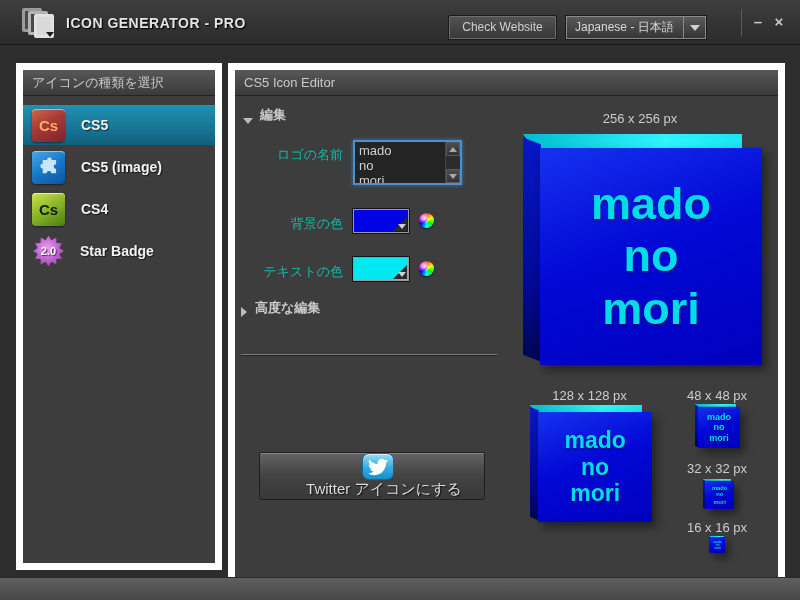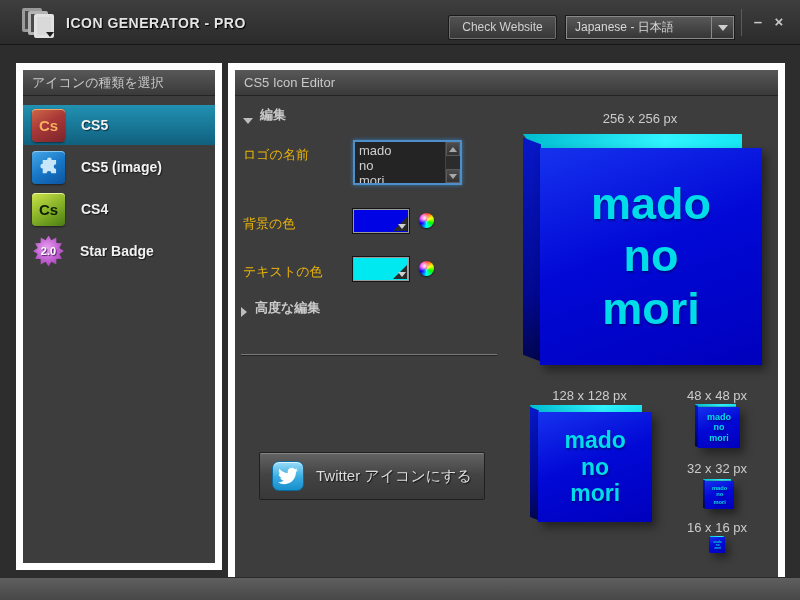--- a/index.html
+++ b/index.html
@@ -16,21 +16,21 @@
   .app-icon .pg2 { left:6px; top:3px; border-color:#b4b4b4; }
   .app-icon .pg3 { left:12px; top:6px; background:#d9d9d9; border-color:#e2e2e2; }
   .app-icon .tri { position:absolute; left:24px; top:24px; width:0; height:0;
     border-left:4px solid transparent; border-right:4px solid transparent; border-top:5px solid #1c1c1c; }
   .win-title { position:absolute; left:66px; top:15px; font-size:14px; font-weight:bold;
     color:#e4e4e4; letter-spacing:.5px; text-shadow:1px 1px 1px #000; }
   .tb-btn { position:absolute; top:16px; height:23px; background:linear-gradient(#525252,#383838);
     border:1px solid #6e6e6e; outline:1px solid #1a1a1a; border-radius:1px; color:#d0d0d0;
     font-size:12px; text-align:center; line-height:21px; cursor:default; }
   .check-btn { left:449px; width:107px; }
-  .lang-select { position:absolute; left:566px; top:16px; width:168px; height:23px;
+  .lang-select { position:absolute; left:566px; top:16px; width:140px; height:23px;
     background:linear-gradient(#585858,#363636); border:1px solid #8a8a8a; outline:1px solid #1a1a1a;
     color:#d8d8d8; font-size:12px; line-height:21px; padding-left:8px; }
   .lang-arrow-box { position:absolute; right:0; top:0; width:22px; height:21px;
     border-left:1px solid #8a8a8a; background:linear-gradient(#5a5a5a,#333); }
   .arrow-down { position:absolute; left:6px; top:8px; width:0; height:0;
     border-left:5px solid transparent; border-right:5px solid transparent; border-top:6px solid #cfcfcf; }
   .tb-sep { position:absolute; left:741px; top:9px; width:1px; height:27px; background:#5a5a5a; }
   .win-ctl { position:absolute; top:11px; width:18px; height:21px; color:#c8c8c8;
     font-size:15px; font-weight:bold; text-align:center; line-height:21px; }
   .min-btn { left:749px; }
@@ -64,21 +64,21 @@
     display:flex; align-items:center; justify-content:center; color:#fff; font-size:11px;
     font-weight:bold; text-shadow:1px 1px 1px rgba(60,0,80,.8); }
 
   
   .section-toggle { position:absolute; display:flex; align-items:flex-end; color:#c9c9c9;
     font-size:13px; font-weight:bold; cursor:default; }
   .tri-down { width:0; height:0; border-left:5px solid transparent; border-right:5px solid transparent;
     border-top:6px solid #bdbdbd; margin-right:7px; }
   .tri-right { width:0; height:0; border-top:5px solid transparent; border-bottom:5px solid transparent;
     border-left:6px solid #bdbdbd; margin-right:8px; }
-  .form-label { position:absolute; left:8px; width:100px; text-align:left; color:#eab308; font-size:13px; }
+  .form-label { position:absolute; left:8px; width:100px; text-align:right; color:#14b8a6; font-size:13px; }
   .ta-wrap { position:absolute; left:118px; top:70px; width:109px; height:45px;
     border:2px solid #4e8fc9; box-shadow:0 0 4px #3578b4; background:#242424; display:flex; }
   .ta-wrap textarea { flex:1; background:#242424; border:none; resize:none; overflow:hidden;
     color:#cfcfcf; font-family:"Liberation Sans",sans-serif; font-size:13px; line-height:15px;
     padding:1px 0 0 4px; outline:none; }
   .ta-scroll { width:15px; background:#2c2c2c; border-left:1px solid #444;
     display:flex; flex-direction:column; justify-content:space-between; }
   .sc-btn { height:14px; background:linear-gradient(#4c4c4c,#333); border:1px solid #5a5a5a;
     display:flex; align-items:center; justify-content:center; }
   .sc-up { width:0; height:0; border-left:4px solid transparent; border-right:4px solid transparent;
@@ -227,21 +227,21 @@
   <div class="color-wheel" style="top:191px;"></div>
 
   <div class="section-toggle" style="left:6px; top:229px;font-family:Liberation Mono, monospace;">
     <div class="tri-right"></div>
     <span>高度な編集</span>
   </div>
 
   <div class="divider"></div>
 
 
-  <div class="action-btn" style="top:382px;">
+  <div class="action-btn" style="top:382px;flex-direction:column;">
     <div class="tw-icon">
       <svg width="20" height="20" viewBox="0 0 24 24">
           <path fill="#ffffff" d="M23.953 4.57a10 10 0 01-2.825.775 4.958 4.958 0 002.163-2.723c-.951.555-2.005.959-3.127 1.184a4.92 4.92 0 00-8.384 4.482C7.69 8.095 4.067 6.13 1.64 3.162a4.822 4.822 0 00-.666 2.475c0 1.71.87 3.213 2.188 4.096a4.904 4.904 0 01-2.228-.616v.06a4.923 4.923 0 003.946 4.827 4.996 4.996 0 01-2.212.085 4.936 4.936 0 004.604 3.417 9.867 9.867 0 01-6.102 2.105c-.39 0-.779-.023-1.17-.067a13.995 13.995 0 007.557 2.209c9.053 0 13.998-7.496 13.998-13.985 0-.21 0-.42-.015-.63A9.935 9.935 0 0024 4.59z"></path>
         </svg>
     </div>
     <div class="btn-label">Twitter アイコンにする</div>
   </div>
 
   <div class="size-label" style="left:280px; top:41px; width:250px;">256 x 256 px</div>
   <div class="book bk-256">

